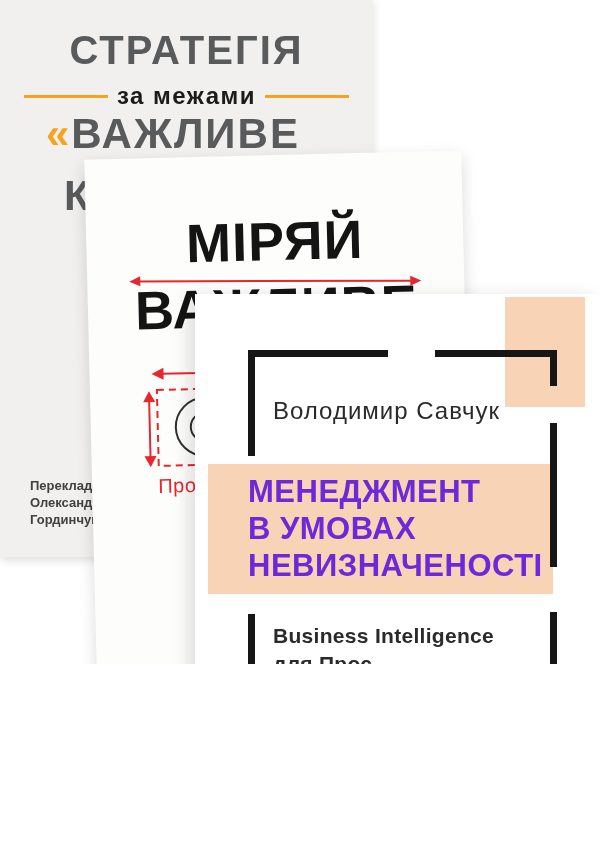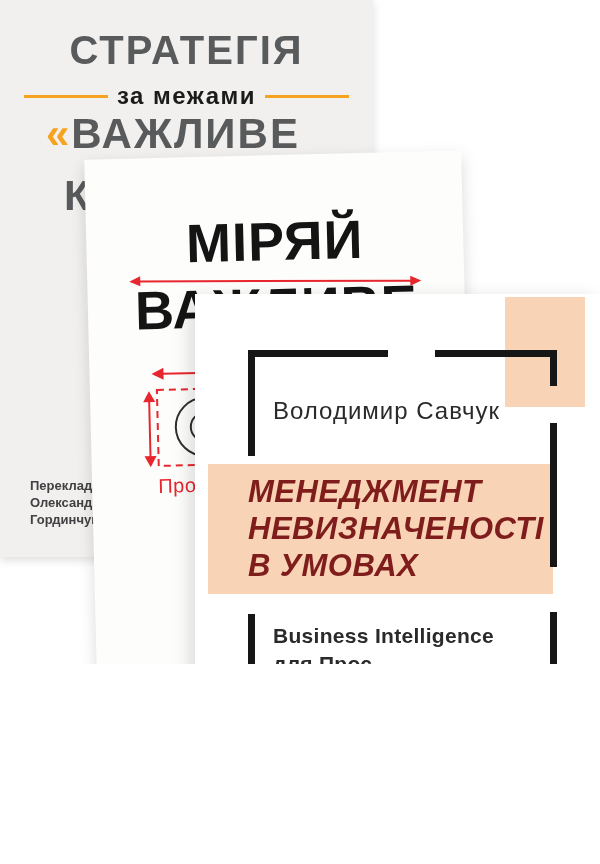--- a/index.html
+++ b/index.html
@@ -86,21 +86,21 @@
   .f-bottom-a{left:53px;top:522px;width:140px;height:6px;}
   .f-bottom-b{left:217px;top:522px;width:145px;height:6px;}
   .fb-author{
     position:absolute;left:78px;top:103px;
     font-size:24px;font-weight:400;letter-spacing:1px;color:#2a2a2a;
     white-space:nowrap;
   }
   .fb-title{
     position:absolute;left:53px;top:179px;
     font-size:31px;font-weight:700;line-height:37px;letter-spacing:0.5px;
-    color:#7f1d1d;white-space:nowrap;font-style:italic;
+    color:#6d28d9;white-space:nowrap;
   }
   .fb-subtitle{
     position:absolute;left:78px;top:328px;
     font-size:21px;font-weight:700;line-height:28px;letter-spacing:0.3px;
     color:#2a2a2a;white-space:nowrap;
   }
   .fb-logo{position:absolute;left:186px;top:434px;transform:rotate(-6deg);}
 </style>
 </head>
 <body>
@@ -170,22 +170,22 @@
     <div class="frame f-right-a"></div>
     <div class="frame f-right-b"></div>
     <div class="frame f-left-b"></div>
     <div class="frame f-bottom-a"></div>
     <div class="frame f-bottom-b"></div>
 
     <div class="fb-author">Володимир Савчук</div>
 
     <div class="fb-title">
       <div>МЕНЕДЖМЕНТ</div>
+      <div>В УМОВАХ</div>
       <div>НЕВИЗНАЧЕНОСТІ</div>
-      <div>В УМОВАХ</div>
     </div>
 
     <div class="fb-subtitle">
       <div>Business Intelligence</div>
       <div>для Прос</div>
     </div>
 
     <svg class="fb-logo" width="48" height="54" viewBox="0 0 48 54">
       <path d="M24 3 L45 41 Q46.5 44 43 44.5 L7 46 Q3.5 46 5.5 42.5 Z" fill="#ffffff" stroke="#3a3a3a" stroke-width="1.5" stroke-linejoin="round"></path>
       <path d="M24 12.5 L38 38.5 L12.5 39.5 Z" fill="#ffffff" stroke="#3a3a3a" stroke-width="1.3" stroke-linejoin="round"></path>

